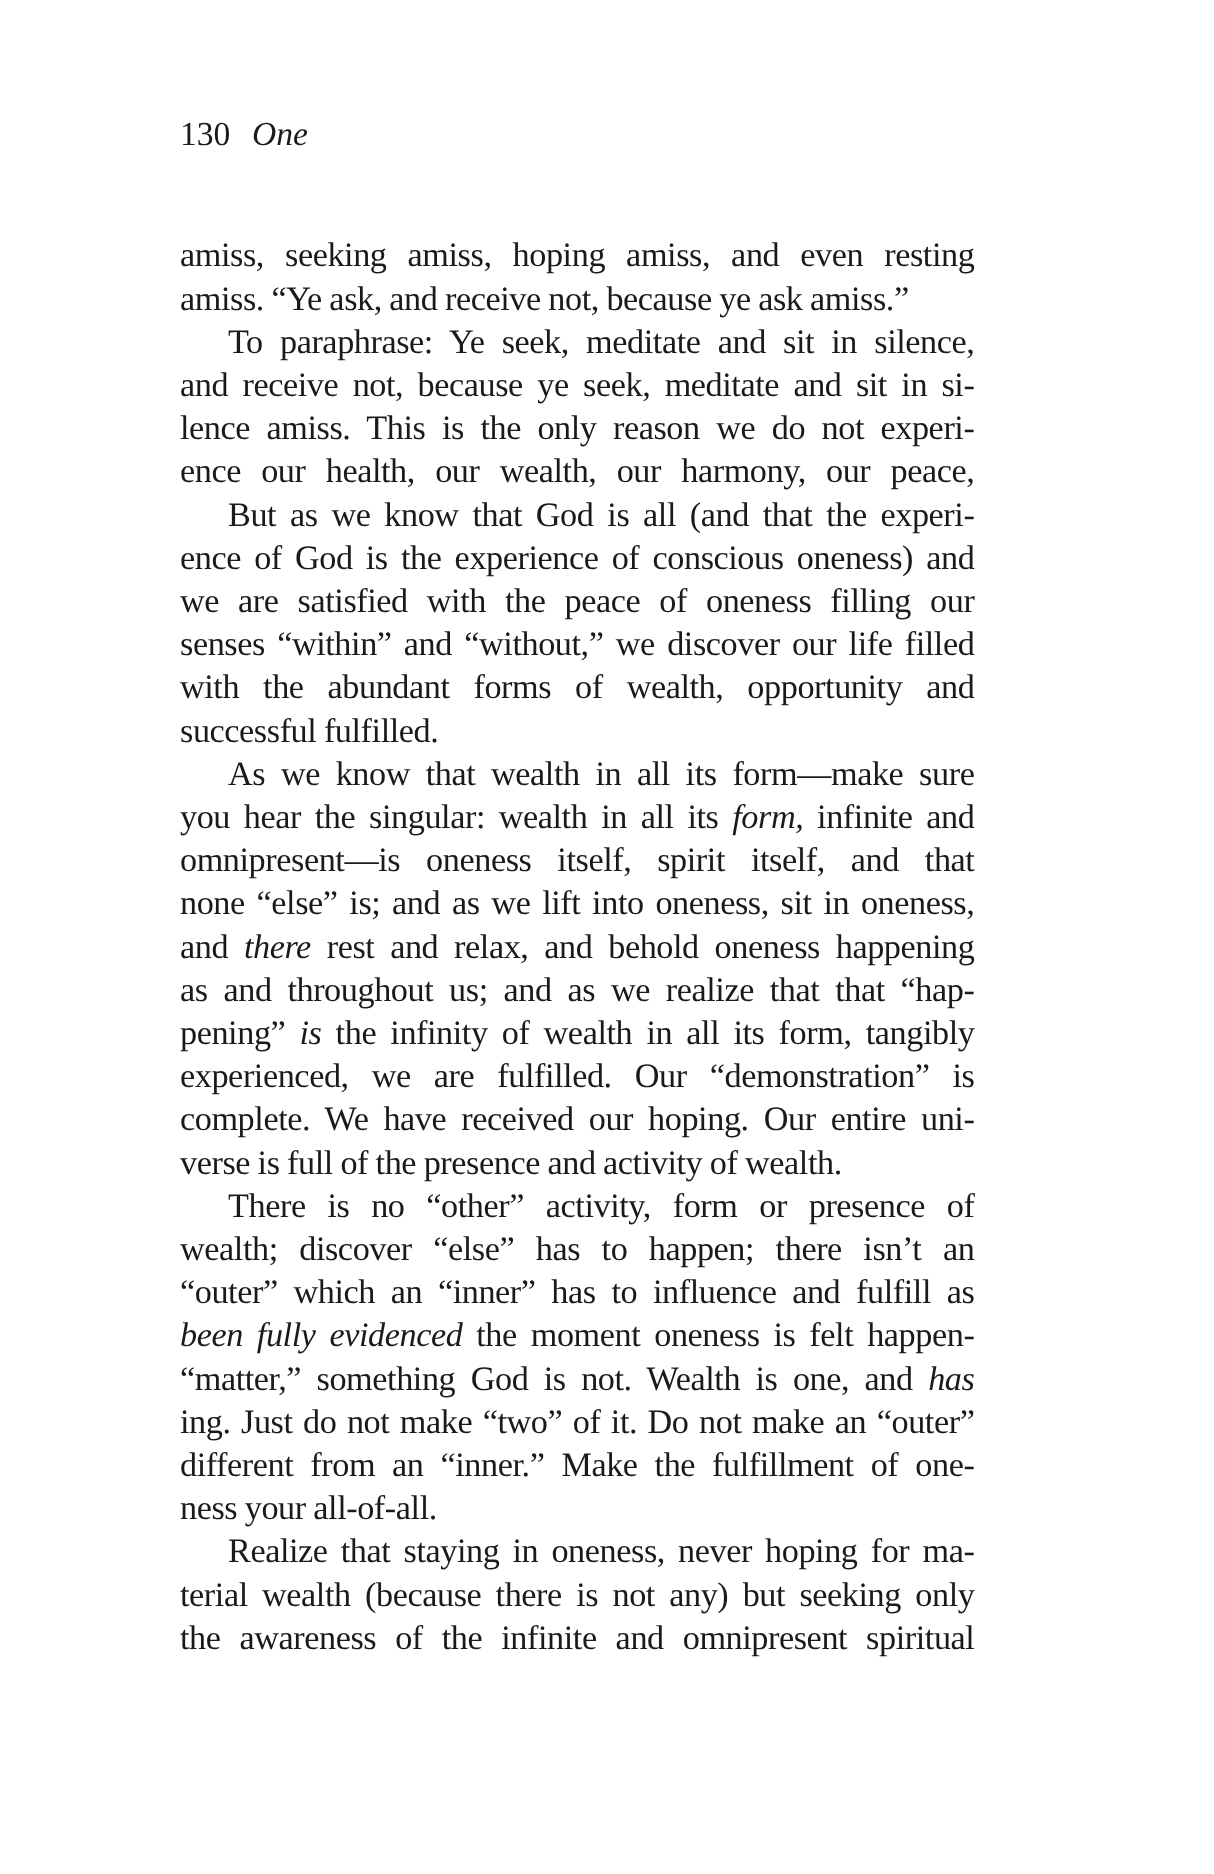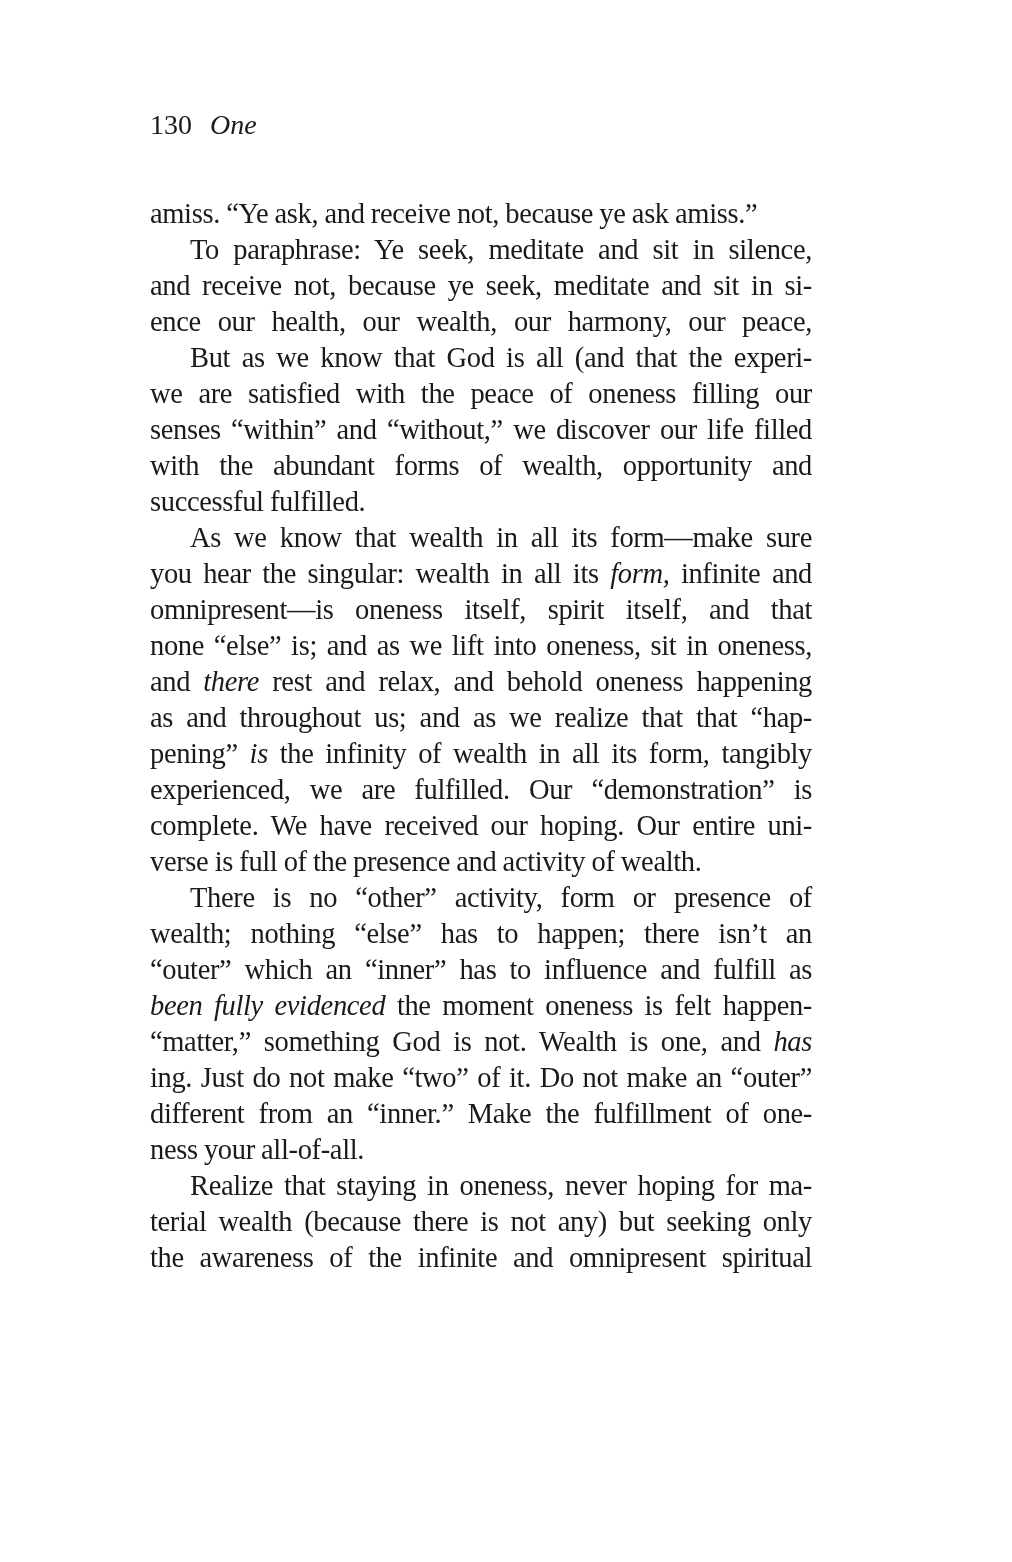--- a/index.html
+++ b/index.html
@@ -19,21 +19,21 @@
       position: absolute;
       left: 0;
       top: 0;
       width: 1012px;
       height: 1562px;
       background: #ffffff;
     }
     .running-head {
       position: absolute;
       left: 150px;
-      top: 108px;
+      top: 96px;
       font-size: 28px;
       line-height: 34px;
       white-space: nowrap;
     }
     .running-head .folio {
       margin-right: 18px;
     }
     .running-head .title {
       font-style: italic;
     }
@@ -67,49 +67,52 @@
 </head>
 <body>
 
 <div class="page">
   <div class="running-head">
     <span class="folio">130</span><span class="title">One</span>
   </div>
 
   <div class="text-block" id="text-block">
       <div>
+        <span class="line"><span class="seg">amiss, seeking amiss, hoping amiss, and even resting</span></span>
         <span class="line last"><span class="seg">amiss. “Ye ask, and receive not, because ye ask amiss.”</span></span>
       </div>
       <div>
         <span class="line indent"><span class="seg">To paraphrase: Ye seek, meditate and sit in silence,</span></span>
         <span class="line"><span class="seg">and receive not, because ye seek, meditate and sit in si-</span></span>
+        <span class="line"><span class="seg">lence amiss. This is the only reason we do not experi-</span></span>
         <span class="line"><span class="seg">ence our health, our wealth, our harmony, our peace,</span></span>
       </div>
       <div>
         <span class="line indent"><span class="seg">But as we know that God is all (and that the experi-</span></span>
+        <span class="line"><span class="seg">ence of God is the experience of conscious oneness) and</span></span>
         <span class="line"><span class="seg">we are satisfied with the peace of oneness filling our</span></span>
         <span class="line"><span class="seg">senses “within” and “without,” we discover our life filled</span></span>
         <span class="line"><span class="seg">with the abundant forms of wealth, opportunity and</span></span>
         <span class="line last"><span class="seg">successful fulfilled.</span></span>
       </div>
       <div>
         <span class="line indent"><span class="seg">As we know that wealth in all its form—make sure</span></span>
         <span class="line"><span class="seg">you hear the singular: wealth in all its </span><span class="seg italic">form,</span><span class="seg"> infinite and</span></span>
         <span class="line"><span class="seg">omnipresent—is oneness itself, spirit itself, and that</span></span>
         <span class="line"><span class="seg">none “else” is; and as we lift into oneness, sit in oneness,</span></span>
         <span class="line"><span class="seg">and </span><span class="seg italic">there</span><span class="seg"> rest and relax, and behold oneness happening</span></span>
         <span class="line"><span class="seg">as and throughout us; and as we realize that that “hap-</span></span>
         <span class="line"><span class="seg">pening” </span><span class="seg italic">is</span><span class="seg"> the infinity of wealth in all its form, tangibly</span></span>
         <span class="line"><span class="seg">experienced, we are fulfilled. Our “demonstration” is</span></span>
         <span class="line"><span class="seg">complete. We have received our hoping. Our entire uni-</span></span>
         <span class="line last"><span class="seg">verse is full of the presence and activity of wealth.</span></span>
       </div>
       <div>
         <span class="line indent"><span class="seg">There is no “other” activity, form or presence of</span></span>
-        <span class="line"><span class="seg">wealth; nothing “else” has to happen; there isn’t an</span></span>
+        <span class="line"><span class="seg">wealth; discover “else” has to happen; there isn’t an</span></span>
         <span class="line"><span class="seg">“outer” which an “inner” has to influence and fulfill as</span></span>
         <span class="line"><span class="seg italic">been fully evidenced</span><span class="seg"> the moment oneness is felt happen-</span></span>
         <span class="line"><span class="seg">“matter,” something God is not. Wealth is one, and </span><span class="seg italic">has</span></span>
         <span class="line"><span class="seg">ing. Just do not make “two” of it. Do not make an “outer”</span></span>
         <span class="line"><span class="seg">different from an “inner.” Make the fulfillment of one-</span></span>
         <span class="line last"><span class="seg">ness your all-of-all.</span></span>
       </div>
       <div>
         <span class="line indent"><span class="seg">Realize that staying in oneness, never hoping for ma-</span></span>
         <span class="line"><span class="seg">terial wealth (because there is not any) but seeking only</span></span>

